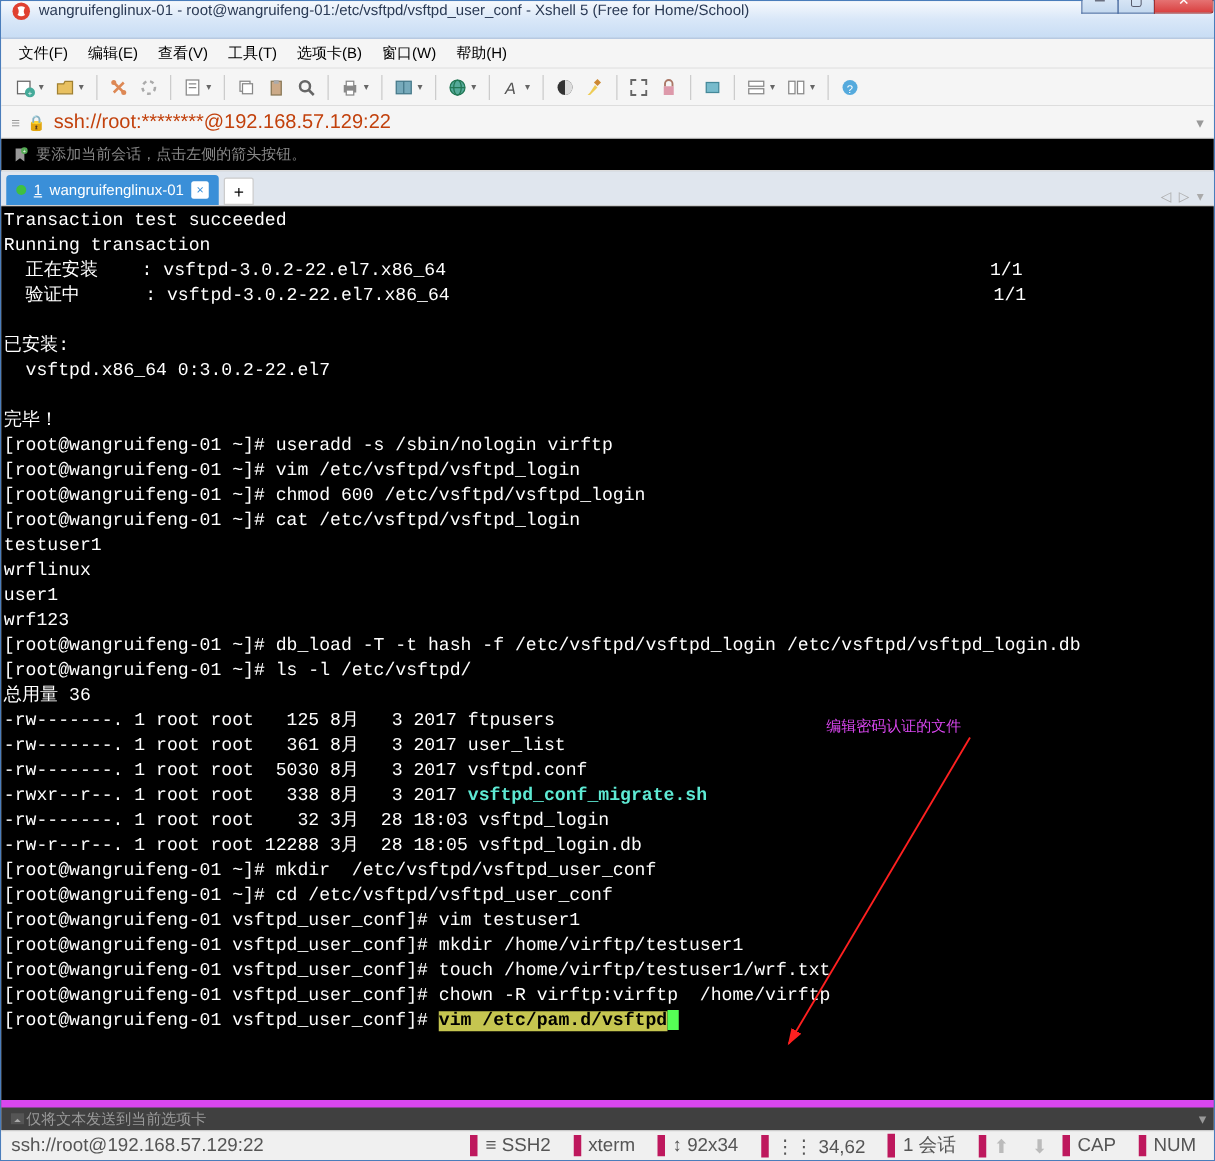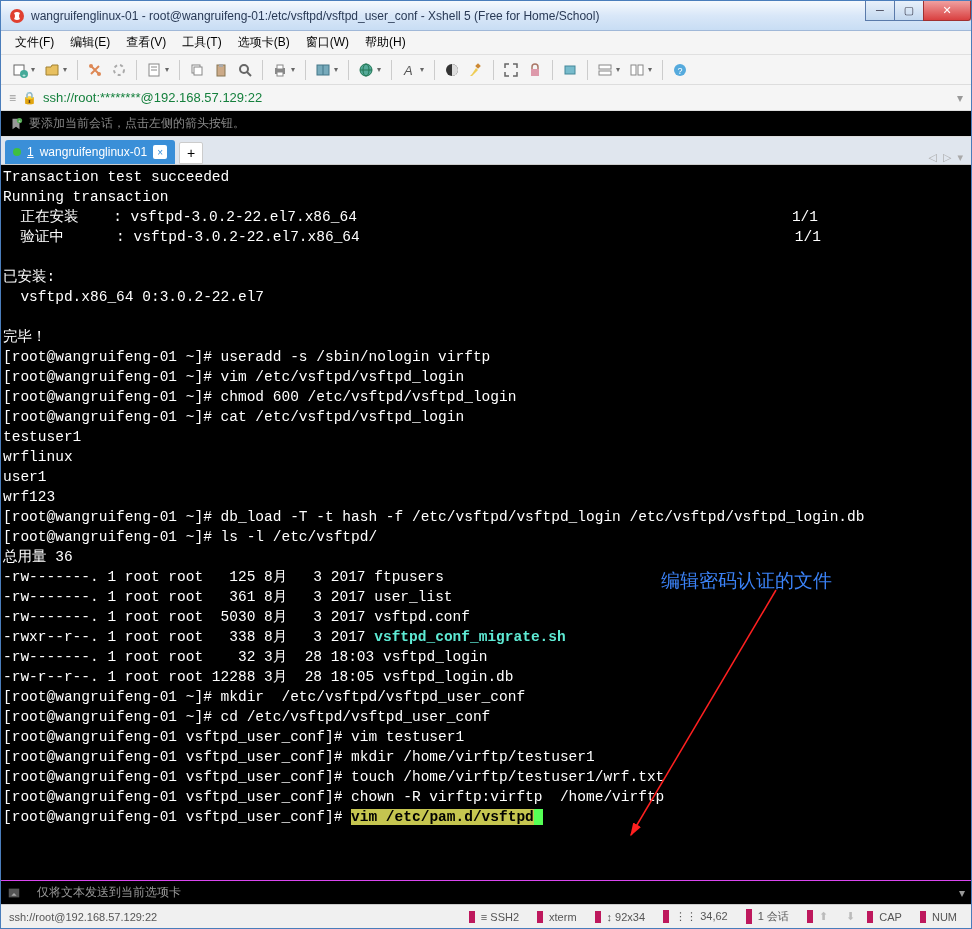--- a/index.html
+++ b/index.html
@@ -1,49 +1,49 @@
 <!DOCTYPE html>
 <html><head>
 <meta charset="utf-8">
 <style>
 * { margin:0; padding:0; box-sizing:border-box; }
 body { font-family:"Microsoft YaHei","Segoe UI",Tahoma,sans-serif; font-size:12px; background:#d4d0c8; width:972px; height:929px; overflow:hidden; position:relative; }
 .window { width:972px; height:929px; background:#fff; border:1px solid #4a7dbb; display:flex; flex-direction:column; }
-.titlebar { height:30px; background:linear-gradient(to bottom,#f6f9fd 0%,#d9e7f8 50%,#c8ddf4 100%); display:flex; align-items:center; padding:0 0 0 8px; border-bottom:1px solid #a0b8d8; position:relative; }
+.titlebar { height:30px; background:linear-gradient(to bottom,#f6f9fd 0%,#d9e7f8 50%,#c8ddf4 100%); display:flex; align-items:flex-start; padding:0 0 0 8px; border-bottom:1px solid #a0b8d8; position:relative; }
 .titlebar .app-icon { width:16px; height:16px; margin-right:6px; }
 .titlebar .title { color:#2a3a55; flex:1; font-size:12px; white-space:nowrap; overflow:hidden; }
 .winbtns { display:flex; height:20px; margin-top:-10px; }
 .winbtn { width:30px; height:20px; border:1px solid #5a7aaa; border-top:none; display:flex; align-items:center; justify-content:center; font-size:11px; background:linear-gradient(#e8f0fa,#c3d8ef); margin-left:-1px; cursor:default; }
 .winbtn.close { width:48px; background:linear-gradient(#f0a0a0,#d94040); color:#fff; border-color:#a03030; border-top-right-radius:0; border-bottom-right-radius:3px; }
 .winbtn.min, .winbtn.max { color:#334; }
 .menubar { height:24px; background:#f5f5f5; display:flex; align-items:center; padding:0 8px; border-bottom:1px solid #e0e0e0; gap:4px; }
 .menubar .menuitem { padding:2px 6px; cursor:default; }
 .toolbar { height:30px; background:#f5f5f5; display:flex; align-items:center; padding:0 8px; border-bottom:1px solid #ddd; gap:2px; }
 .toolbar .sep { width:1px; height:20px; background:#ccc; margin:0 4px; }
 .tbtn { width:22px; height:22px; display:flex; align-items:center; justify-content:center; border:1px solid transparent; border-radius:2px; cursor:default; }
 .tbtn svg { width:16px; height:16px; }
 .dropdown-arrow { width:8px; font-size:8px; color:#666; margin-left:-2px; }
 .addrbar { height:26px; background:#f5f5f5; display:flex; align-items:center; padding:0 8px; border-bottom:1px solid #ddd; gap:6px; }
 .addr-icon { color:#b8a050; font-size:12px; }
-.addr-text { color:#15803d; font-size:13px; }
+.addr-text { color:#c2410c; font-size:16px; }
 .infobar { height:26px; background:#000000; display:flex; align-items:center; padding:0 8px; border-bottom:1px solid #ddd; gap:6px; color:#888; }
 .info-icon { width:14px; height:14px; }
 .tabbar { height:28px; background:#e0e6ee; display:flex; align-items:flex-end; padding:0 4px; border-bottom:1px solid #ccc; position:relative; }
 .tab { height:24px; background:#3a8fd8; color:#fff; display:flex; align-items:center; padding:0 8px; border-radius:3px 3px 0 0; gap:6px; font-size:12px; cursor:default; }
 .tab .status-dot { width:8px; height:8px; border-radius:50%; background:#3fc040; }
 .tab .tab-close { width:14px; height:14px; background:#fff; color:#3a8fd8; border-radius:2px; display:flex; align-items:center; justify-content:center; font-size:10px; cursor:pointer; }
 .newtab { width:24px; height:22px; background:#fff; border:1px solid #ccc; margin-left:4px; display:flex; align-items:center; justify-content:center; font-size:14px; cursor:pointer; border-radius:2px 2px 0 0; }
 .tab-nav { position:absolute; right:8px; display:flex; gap:6px; color:#aaa; font-size:11px; }
 .terminal { flex:1; background:#000; color:#fff; font-family:"Consolas","Courier New",monospace; font-size:14.5px; line-height:20px; padding:2px 2px; white-space:pre; overflow:hidden; position:relative; }
 .terminal .green { color:#5eead4; font-weight:bold; }
 .terminal .yellow-hl { background:#c5c550; color:#000;font-weight:bold; }
 .terminal .cursor { background:#55ff55; display:inline-block; width:9px; height:16px; vertical-align:middle; }
-.annotation { position:absolute; color:#3b82f6; font-family:"Microsoft YaHei"; font-size:19px; pointer-events:none; }
-.sendbar { height:24px; background:#000000; display:flex; align-items:center; padding:0 6px; border-top:1px solid #d946ef; gap:16px; color:#999; }
-.statusbar { height:24px; background:#f0f0f0; display:flex; align-items:center; padding:0 8px; border-top:1px solid #ccc; font-size:11px; color:#555; gap:12px; }
+.annotation { position:absolute; color:#d946ef; font-family:"Microsoft YaHei"; font-size:12px; pointer-events:none; }
+.sendbar { height:24px; background:#404040; display:flex; align-items:center; padding:0 6px; border-top:6px solid #d946ef; gap:0; color:#999; }
+.statusbar { height:24px; background:#f0f0f0; display:flex; align-items:center; padding:0 8px; border-top:1px solid #ccc; font-size:15px; color:#555; gap:12px; }
 .statusbar .flex { flex:1; }
 .statusbar .cell { padding:0 6px; border-left:6px solid #be185d; }
 svg.arrow-line { position:absolute; pointer-events:none; }
 </style>
 </head>
 <body>
 
 <div class="window">
 
   <div class="titlebar">

